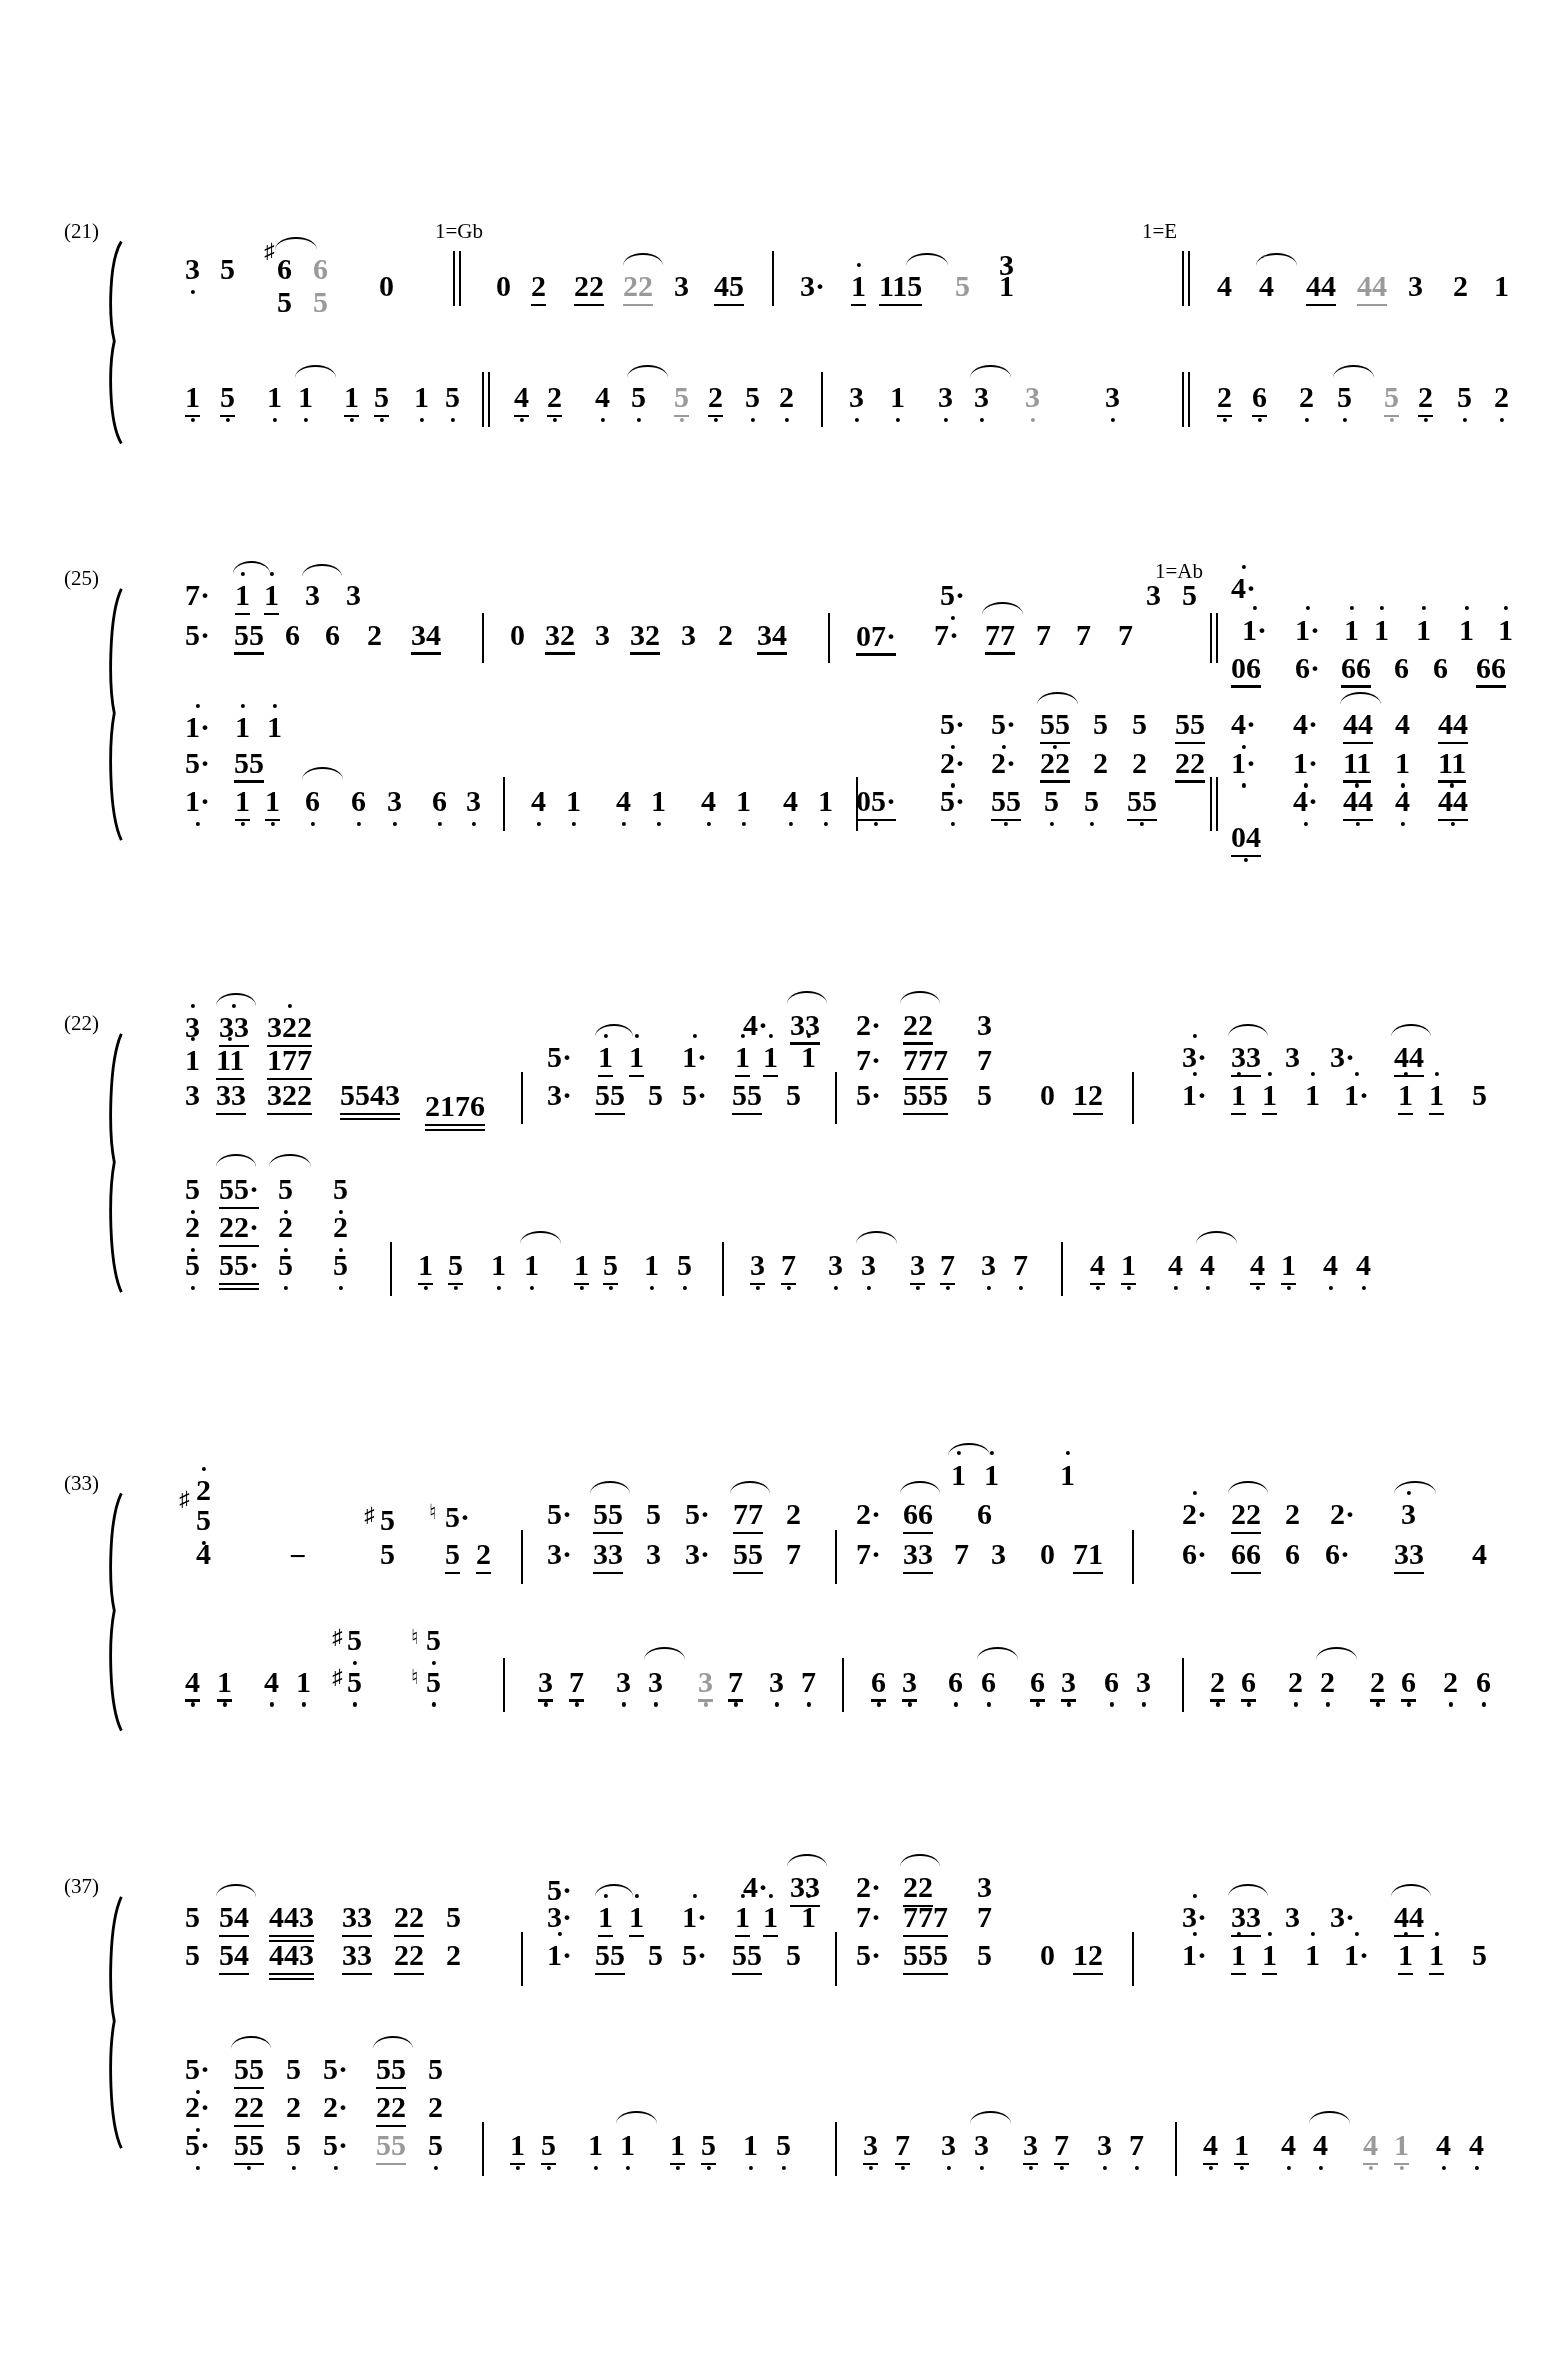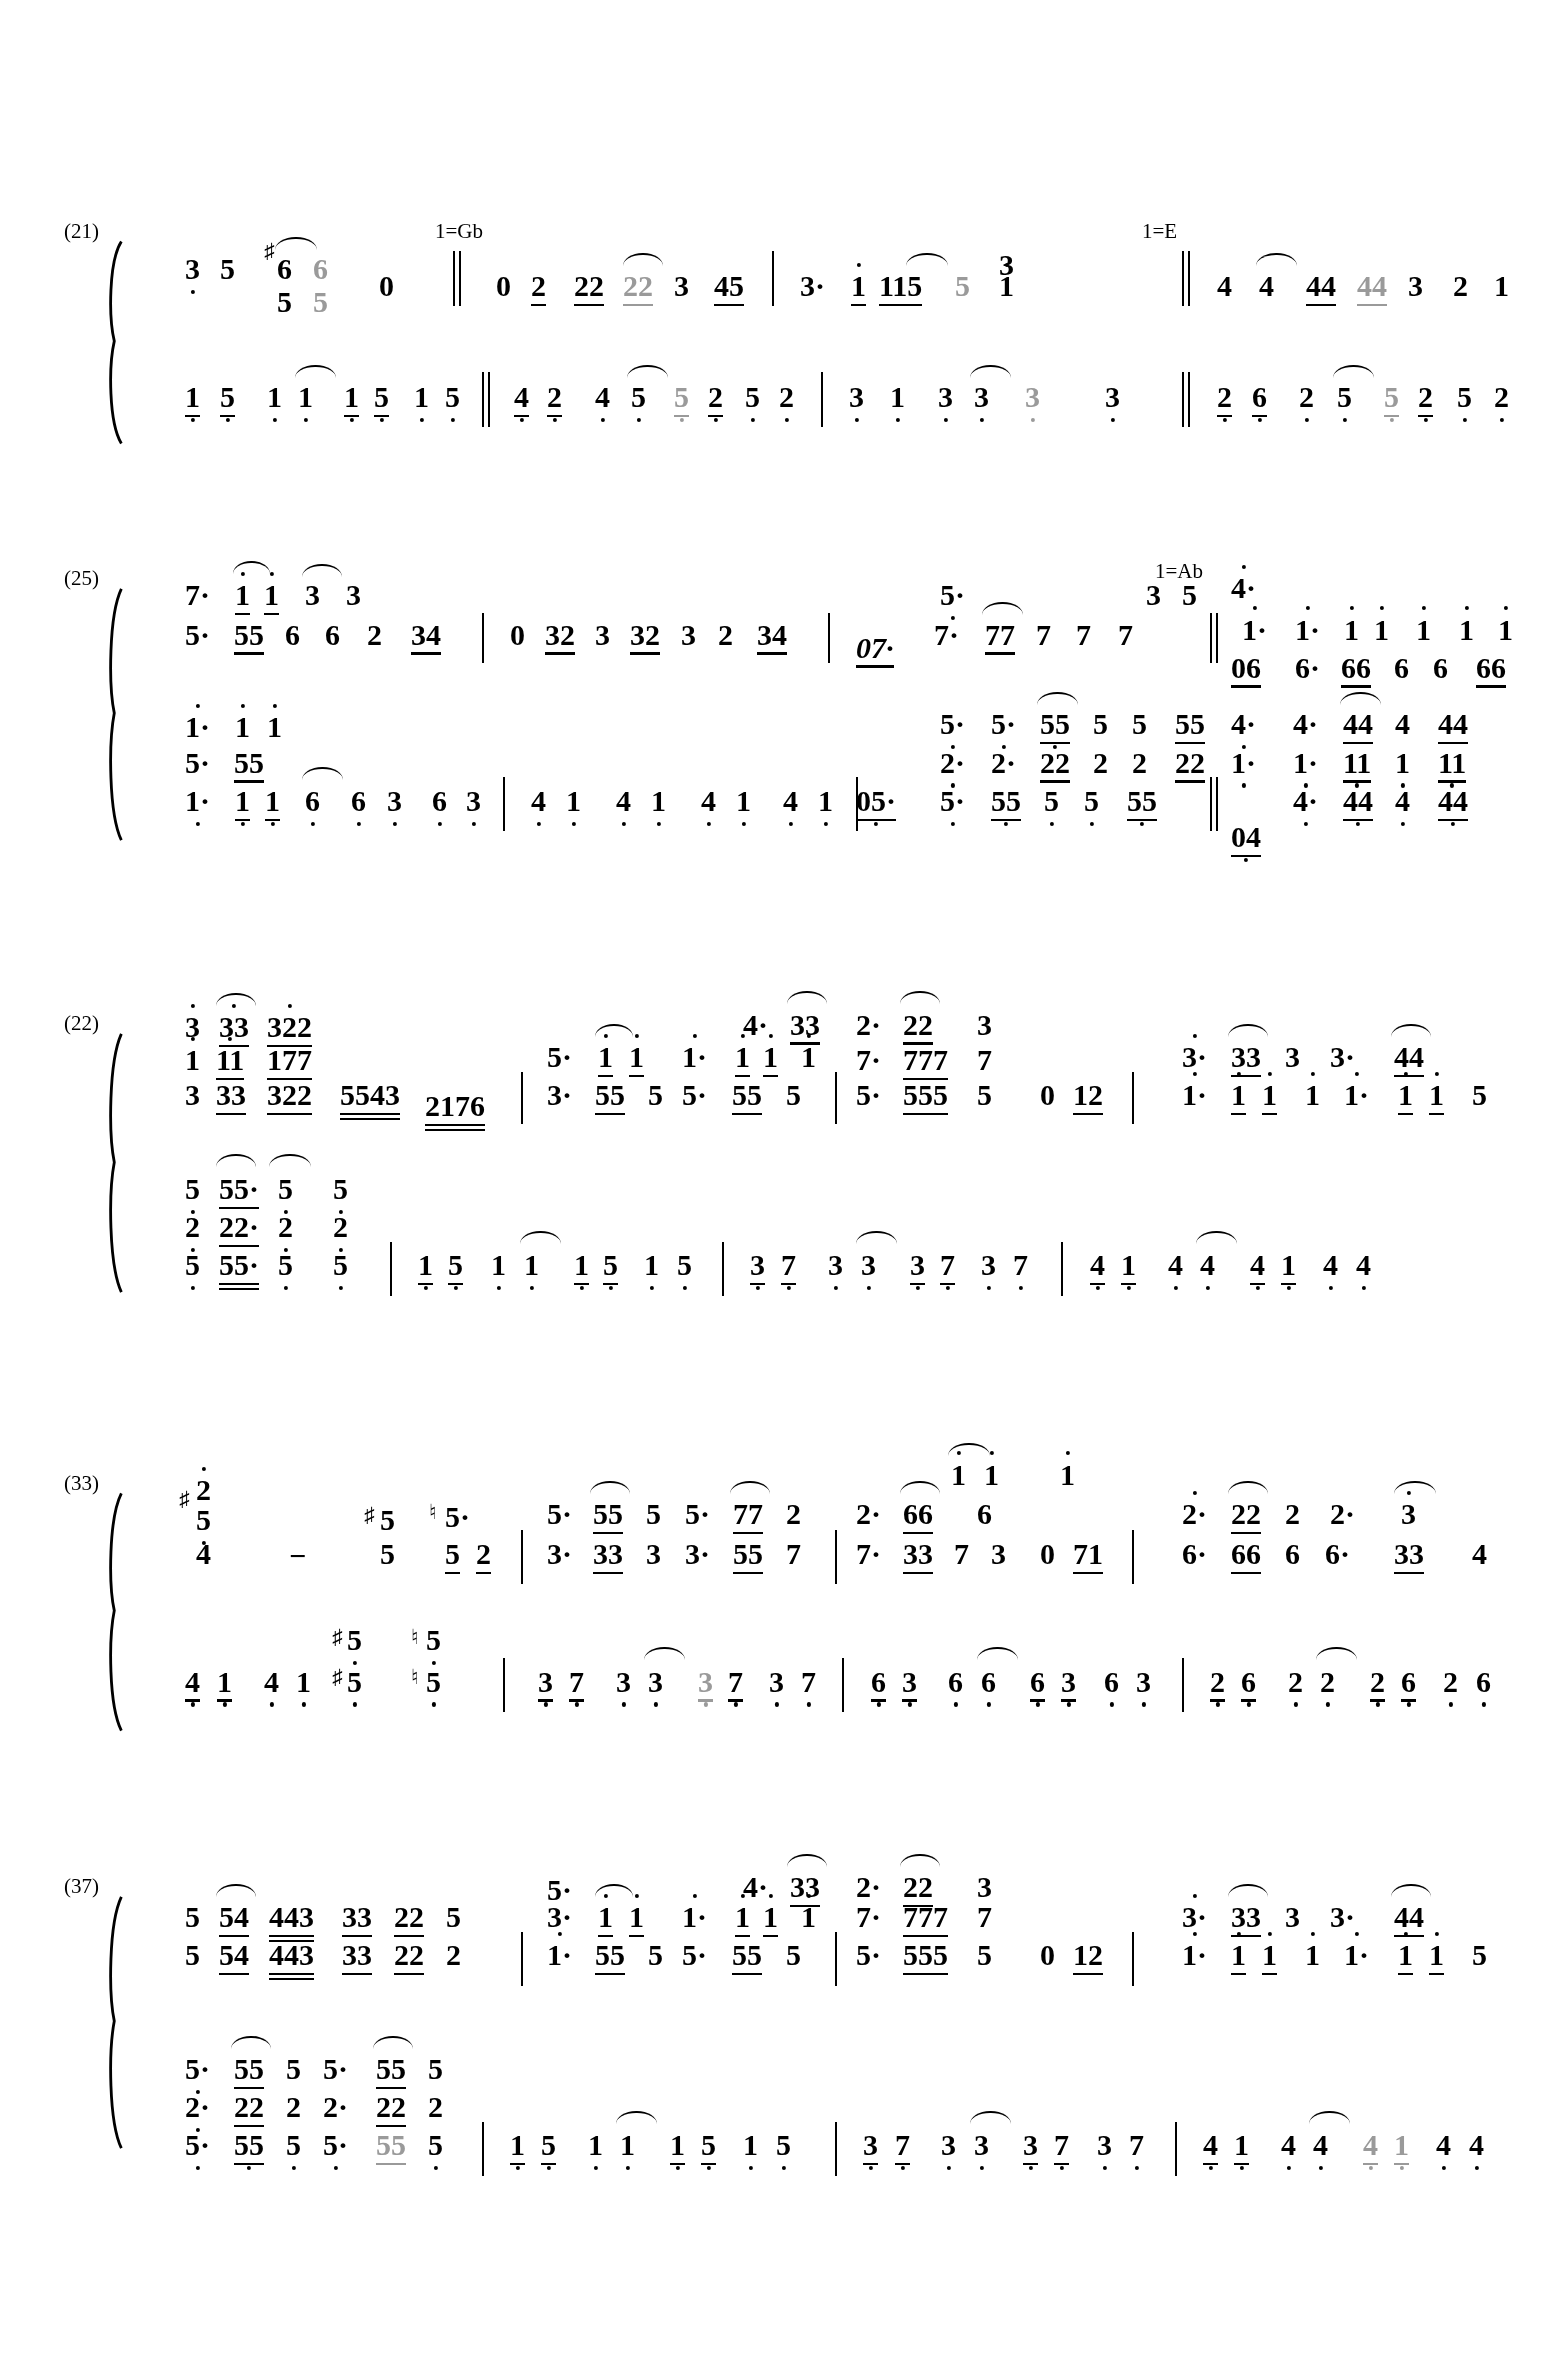--- a/index.html
+++ b/index.html
@@ -301,21 +301,21 @@
       <div class="n" style="left:417px; top:35px;">32<span class="ul ul1"></span></div>
       <div class="n" style="left:467px; top:35px;">3</div>
       <div class="n" style="left:502px; top:35px;">32<span class="ul ul1"></span></div>
       <div class="n" style="left:553px; top:35px;">3</div>
       <div class="n" style="left:590px; top:35px;">2</div>
       <div class="n" style="left:629px; top:35px;">34<span class="ul ul1"></span></div>
 
       <div class="bar" style="left:700px; top:28px; height:50px;"></div>
 
       <div class="n" style="left:812px; top:-4.2px;">5·<span class="dotdn"></span></div>
-      <div class="n" style="left:728px; top:48px;font-style:italic;">07·<span class="ul ul1"></span></div>
+      <div class="n" style="left:728px; top:36px;">07·<span class="ul ul1"></span></div>
       <div class="n" style="left:806px; top:35px;">7·</div>
       <div class="n" style="left:857px; top:35px;">77<span class="ul ul1"></span></div>
       <div class="slur" style="left:854px; top:17px; width:41px;"></div>
       <div class="n" style="left:908px; top:35px;">7</div>
       <div class="n" style="left:948px; top:35px;">7</div>
       <div class="n" style="left:990px; top:35px;">7</div>
       <div class="n" style="left:1018px; top:-4.2px;">3</div>
       <div class="n" style="left:1054px; top:-4.2px;">5</div>
 
       <div class="dbar" style="left:1082px; top:28px; height:50px;"></div>

